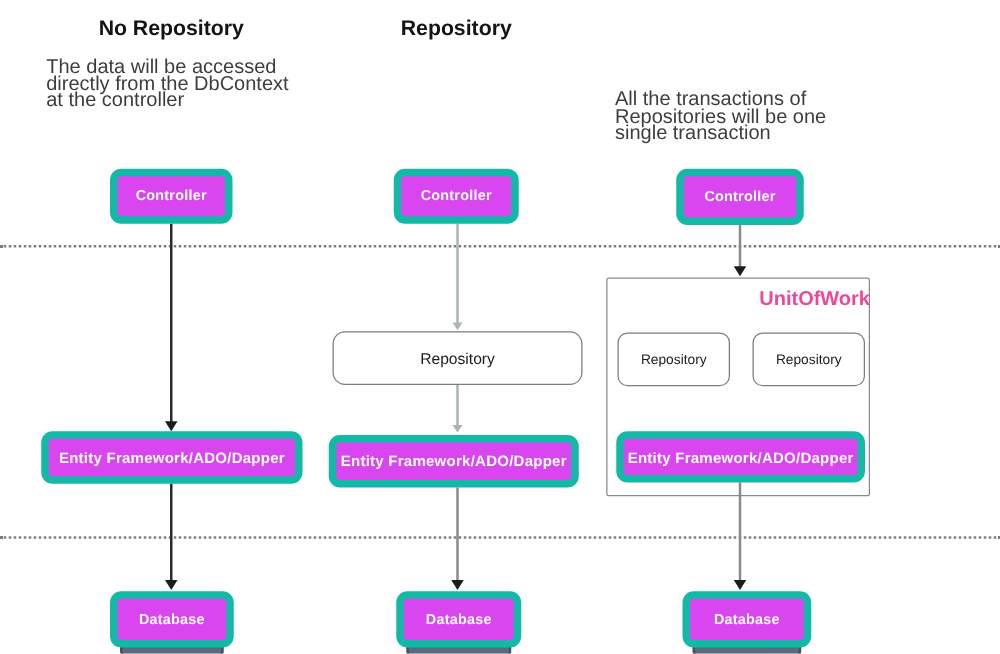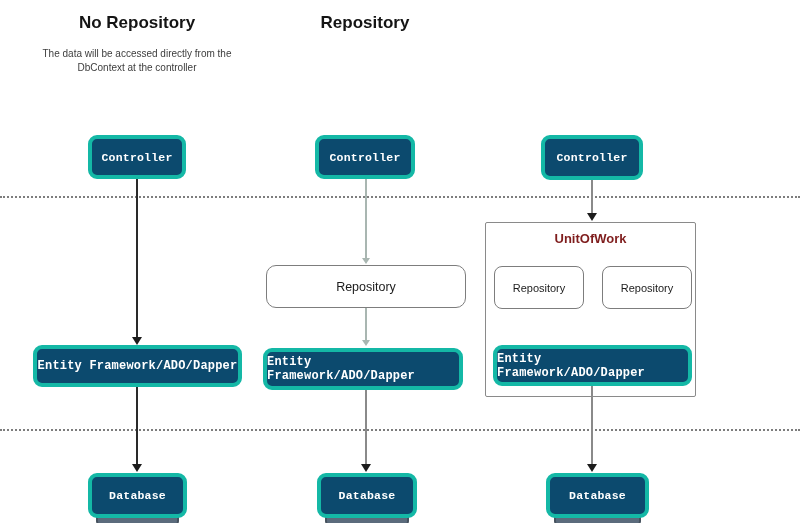--- a/index.html
+++ b/index.html
@@ -5,43 +5,43 @@
   html,body { margin:0; padding:0; background:#ffffff; }
   .canvas {
     position:relative; width:800px; height:523px; background:#ffffff;
     font-family:"Liberation Sans", sans-serif; overflow:hidden;border-radius:13px;
   }
   .col-title {
     position:absolute; text-align:center; font-weight:bold;
     font-size:17px; line-height:21px; color:#141414; z-index:2;
   }
   .col-sub {
-    position:absolute; text-align:center; font-size:10px;
+    position:absolute; text-align:left; font-size:16px;
     line-height:13.5px; color:#3d3d3d; z-index:2;
   }
   .dark-box {
-    position:absolute; background:#0c4a6e; border:4px solid #14b8a6;
+    position:absolute; background:#d946ef; border:6px solid #14b8a6;
     border-radius:9px; color:#ffffff; font-weight:bold; font-size:11.5px;
     display:flex; align-items:center; justify-content:center;
-    letter-spacing:0.2px; z-index:3; box-sizing:border-box;font-family:Liberation Mono, monospace;
+    letter-spacing:0.2px; z-index:3; box-sizing:border-box;
   }
   .light-box {
     position:absolute; background:#ffffff; border:1px solid #7d7d7d;
     border-radius:10px; color:#1c1c1c; font-size:12.5px;
     display:flex; align-items:center; justify-content:center;
     z-index:3; box-sizing:border-box;
   }
   .light-box.small { font-size:11px; border-radius:8px; }
   .uow-container {
     position:absolute; background:#ffffff; border:1px solid #8a8a8a;
     border-radius:2px; z-index:1; box-sizing:border-box;
   }
   .uow-label {
-    position:absolute; text-align:center; font-weight:bold;
-    font-size:13px; color:#7f1d1d; z-index:2;
+    position:absolute; text-align:right; font-weight:bold;
+    font-size:16px; color:#ec4899; z-index:2;
   }
   .vline { position:absolute; z-index:1; }
   .line-black { width:2px; background:#2a2a2a; }
   .line-light { width:2px; background:#a9b6b1; }
   .line-gray  { width:1.5px; background:#8a8a8a; }
   .arrowhead { position:absolute; width:0; height:0; z-index:2; }
   .ah-black {
     border-left:5px solid transparent; border-right:5px solid transparent;
     border-top:8px solid #1c1c1c;
   }
@@ -95,20 +95,21 @@
   <div class="arrowhead ah-light" style="left:362px; top:340px"></div>
 
   <div class="dark-box" style="left:263px; top:348px; width:200px; height:42px; font-size:12px">Entity Framework/ADO/Dapper</div>
 
   <div class="vline line-gray" style="left:365px; top:390px; height:75px"></div>
   <div class="arrowhead ah-black" style="left:361px; top:464px"></div>
 
   <div class="db-under" style="left:325px; top:512px; width:84px; height:14px"></div>
   <div class="dark-box" style="left:317px; top:473px; width:100px; height:45px">Database</div>
 
+  <div class="col-sub" style="left:492px; top:73px; width:200px">All the transactions of Repositories will be one single transaction</div>
 
   <div class="dark-box" style="left:541px; top:135px; width:102px; height:45px">Controller</div>
 
   <div class="vline line-gray" style="left:591px; top:180px; height:35px"></div>
   <div class="arrowhead ah-black" style="left:587px; top:213px"></div>
 
   <div class="uow-container" style="left:485px; top:222px; width:211px; height:175px"></div>
   <div class="uow-label" style="left:485px; top:231px; width:211px">UnitOfWork</div>
 
   <div class="light-box small" style="left:494px; top:266px; width:90px; height:43px">Repository</div>

